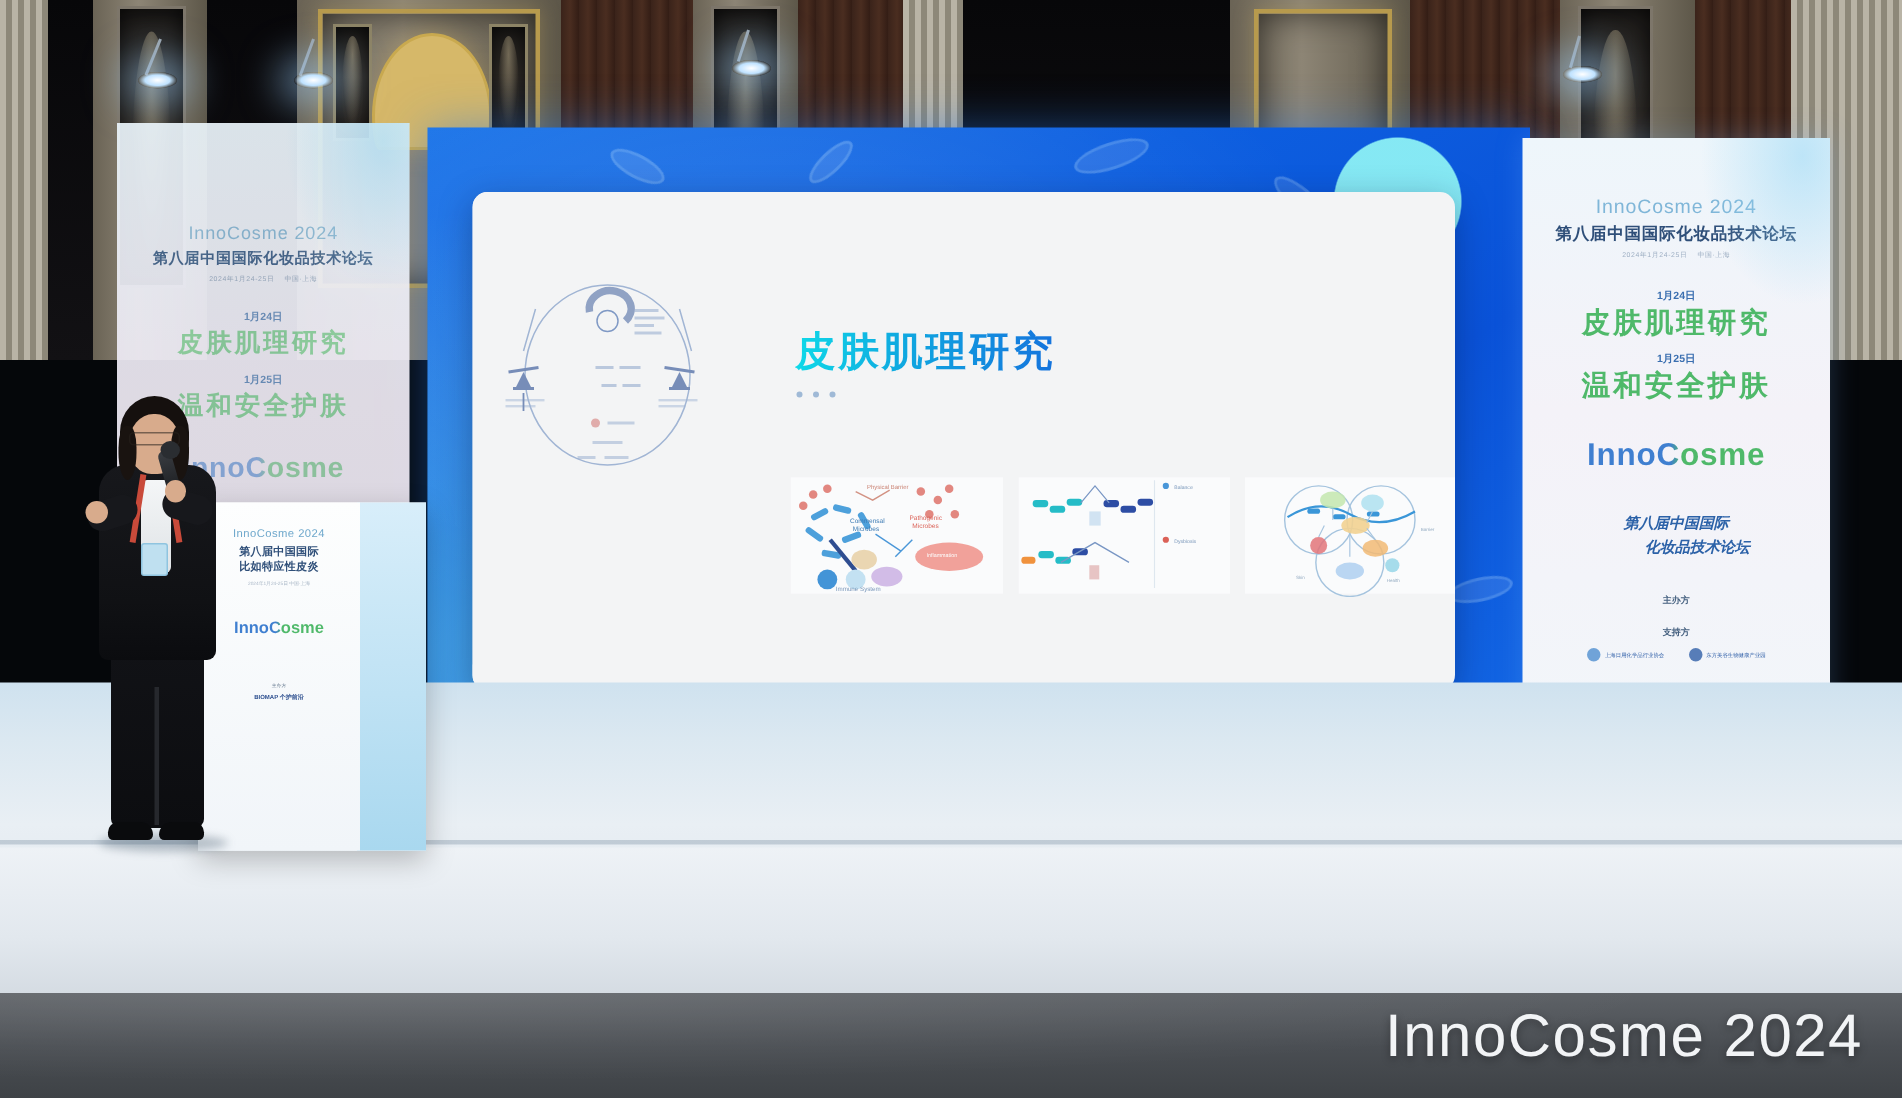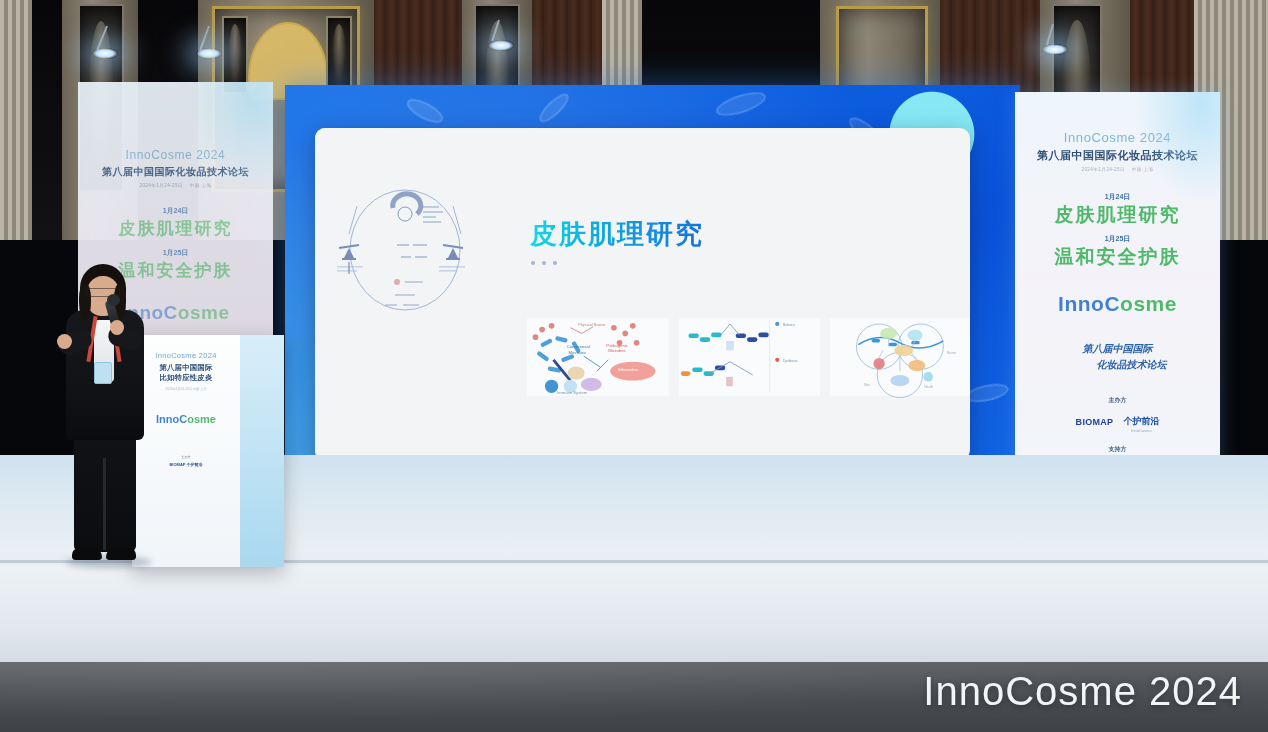--- a/index.html
+++ b/index.html
@@ -468,27 +468,20 @@
       <div class="bn-green">皮肤肌理研究</div>
       <div class="bn-date" style="margin-top:6px;">1月25日</div>
       <div class="bn-green">温和安全护肤</div>
 
       <div class="bn-logo" style="margin-top:22px;">InnoCosme</div>
 
       <div class="bn-script" style="font-size:10px;margin-top:26px;">第八届中国国际</div>
       <div class="bn-script" style="font-size:10px;margin-top:2px;padding-left:28px;">化妆品技术论坛</div>
 
       <div class="bn-sec" style="margin-top:24px;">主办方</div>
-      <div class="bn-sponsors">
-        <span class="sp-biomap">BIOMAP</span>
-        <span>
-          <span class="sp-gh">个护前沿</span>
-          <div class="sp-small">InnoCosme</div>
-        </span>
-      </div>
 
       <div class="bn-sec" style="margin-top:12px;">支持方</div>
       <div class="sp-row2">
         <span class="sp-logo-sm">
           <span class="sp-dot"></span>
           <span>上海日用化学品行业协会</span>
         </span>
         <span class="sp-logo-sm">
           <span class="sp-dot" style="background:#2f5fa8;"></span>
           <span>东方美谷生物健康产业园</span>

